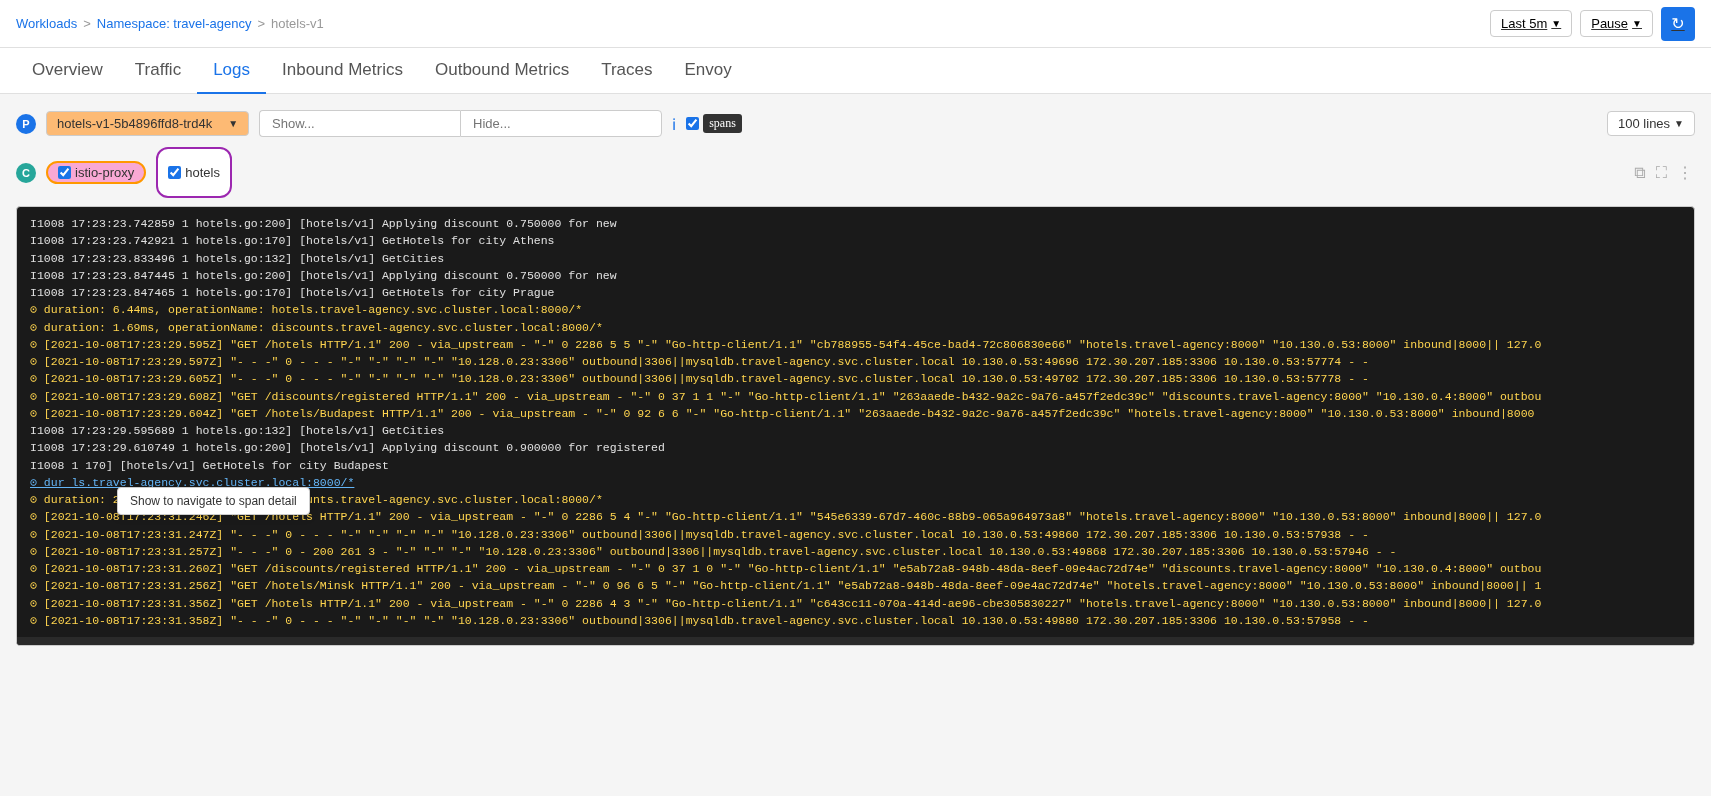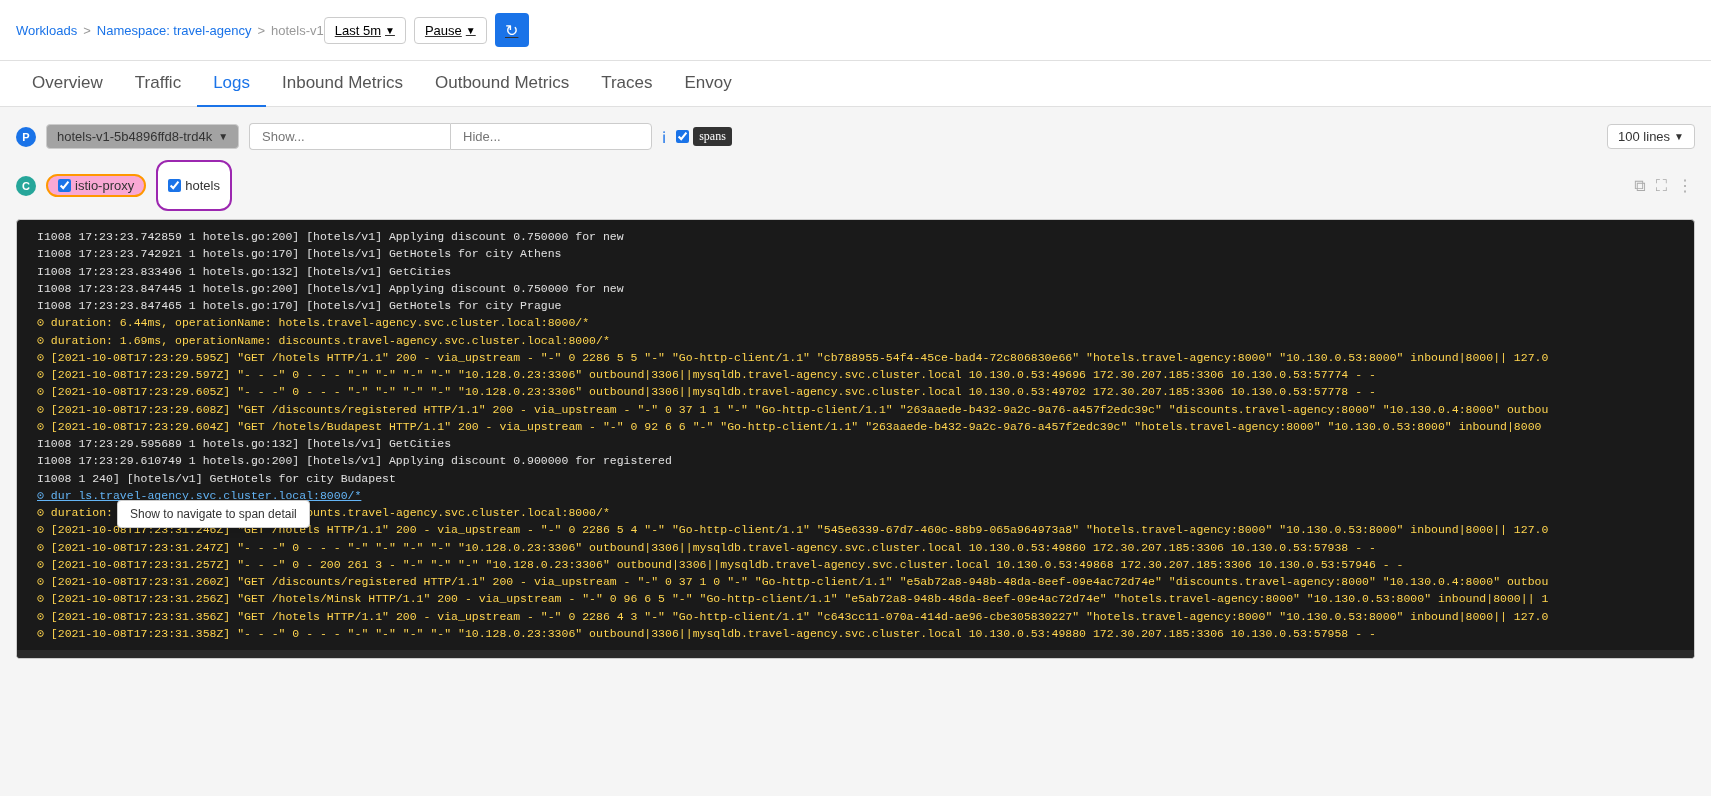--- a/index.html
+++ b/index.html
@@ -2,25 +2,25 @@
 <html><head>
   <meta charset="utf-8">
   <style>
     * { box-sizing: border-box; margin: 0; padding: 0; }
     body { font-family: -apple-system, BlinkMacSystemFont, 'Segoe UI', sans-serif; font-size: 13px; background: #f5f5f5; color: #333; }
 
     
     .top-bar {
       display: flex;
       align-items: center;
-      justify-content: flex-start;
+      justify-content: space-between;
       background: #fff;
       border-bottom: 1px solid #e0e0e0;
       padding: 0 16px;
-      height: 61px;
+      height: 48px;
     }
     .breadcrumb {
       display: flex;
       align-items: center;
       gap: 6px;
       font-size: 13px;
     }
     .breadcrumb a { color: #1a73e8; text-decoration: none; }
     .breadcrumb span { color: #999; }
     .top-controls {
@@ -96,25 +96,25 @@
       height: 20px;
       display: flex;
       align-items: center;
       justify-content: center;
       font-size: 11px;
       font-weight: bold;
     }
     .pod-select {
       display: flex;
       align-items: center;
-      gap: 6px;
+      gap: 16px;
       border: 1px solid #ccc;
       border-radius: 4px;
       padding: 4px 10px;
-      background: #a3a3a3;
+      background: #fdba74;
       cursor: pointer;
       font-size: 13px;
     }
     .show-hide-inputs {
       display: flex;
       gap: 0;
     }
     .show-input, .hide-input {
       border: 1px solid #ccc;
       padding: 5px 12px;
@@ -209,21 +209,21 @@
       border: none;
       color: #aaa;
       cursor: pointer;
       font-size: 16px;
       padding: 2px;
     }
     .log-scroll {
       overflow-x: auto;
       overflow-y: auto;
       max-height: 480px;
-      padding: 8px 12px;
+      padding: 8px 5px;
     }
     .log-line {
       font-family: 'Consolas', 'Monaco', 'Courier New', monospace;
       font-size: 11.5px;
       white-space: nowrap;
       line-height: 1.5;
       padding: 0 8px;
     }
     .log-line.info { color: #e0e0e0; }
     .log-line.span { color: #ffd54f; }
@@ -335,21 +335,21 @@
         <div class="log-line info">I1008 17:23:23.847465   1 hotels.go:170] [hotels/v1] GetHotels for city Prague</div>
         <div class="log-line span">⊙ duration: 6.44ms, operationName: hotels.travel-agency.svc.cluster.local:8000/*</div>
         <div class="log-line span">⊙ duration: 1.69ms, operationName: discounts.travel-agency.svc.cluster.local:8000/*</div>
         <div class="log-line span">⊙ [2021-10-08T17:23:29.595Z] "GET /hotels HTTP/1.1" 200 - via_upstream - "-" 0 2286 5 5 "-" "Go-http-client/1.1" "cb788955-54f4-45ce-bad4-72c806830e66" "hotels.travel-agency:8000" "10.130.0.53:8000" inbound|8000|| 127.0</div>
         <div class="log-line span">⊙ [2021-10-08T17:23:29.597Z] "- - -" 0 - - - "-" "-" "-" "-" "10.128.0.23:3306" outbound|3306||mysqldb.travel-agency.svc.cluster.local 10.130.0.53:49696 172.30.207.185:3306 10.130.0.53:57774 - -</div>
         <div class="log-line span">⊙ [2021-10-08T17:23:29.605Z] "- - -" 0 - - - "-" "-" "-" "-" "10.128.0.23:3306" outbound|3306||mysqldb.travel-agency.svc.cluster.local 10.130.0.53:49702 172.30.207.185:3306 10.130.0.53:57778 - -</div>
         <div class="log-line span">⊙ [2021-10-08T17:23:29.608Z] "GET /discounts/registered HTTP/1.1" 200 - via_upstream - "-" 0 37 1 1 "-" "Go-http-client/1.1" "263aaede-b432-9a2c-9a76-a457f2edc39c" "discounts.travel-agency:8000" "10.130.0.4:8000" outbou</div>
         <div class="log-line span">⊙ [2021-10-08T17:23:29.604Z] "GET /hotels/Budapest HTTP/1.1" 200 - via_upstream - "-" 0 92 6 6 "-" "Go-http-client/1.1" "263aaede-b432-9a2c-9a76-a457f2edc39c" "hotels.travel-agency:8000" "10.130.0.53:8000" inbound|8000</div>
         <div class="log-line info">I1008 17:23:29.595689   1 hotels.go:132] [hotels/v1] GetCities</div>
         <div class="log-line info">I1008 17:23:29.610749   1 hotels.go:200] [hotels/v1] Applying discount 0.900000 for registered</div>
-        <div class="log-line info">I1008 1                         240] [hotels/v1] GetHotels for city Budapest</div>
+        <div class="log-line info">I1008 1                         170] [hotels/v1] GetHotels for city Budapest</div>
         <div class="log-line span-link">⊙ dur                                              ls.travel-agency.svc.cluster.local:8000/*</div>
         <div class="log-line span">⊙ duration: 2.89ms, operationName: discounts.travel-agency.svc.cluster.local:8000/*</div>
         <div class="log-line span">⊙ [2021-10-08T17:23:31.246Z] "GET /hotels HTTP/1.1" 200 - via_upstream - "-" 0 2286 5 4 "-" "Go-http-client/1.1" "545e6339-67d7-460c-88b9-065a964973a8" "hotels.travel-agency:8000" "10.130.0.53:8000" inbound|8000|| 127.0</div>
         <div class="log-line span">⊙ [2021-10-08T17:23:31.247Z] "- - -" 0 - - - "-" "-" "-" "-" "10.128.0.23:3306" outbound|3306||mysqldb.travel-agency.svc.cluster.local 10.130.0.53:49860 172.30.207.185:3306 10.130.0.53:57938 - -</div>
         <div class="log-line span">⊙ [2021-10-08T17:23:31.257Z] "- - -" 0 - 200 261 3 - "-" "-" "-" "10.128.0.23:3306" outbound|3306||mysqldb.travel-agency.svc.cluster.local 10.130.0.53:49868 172.30.207.185:3306 10.130.0.53:57946 - -</div>
         <div class="log-line span">⊙ [2021-10-08T17:23:31.260Z] "GET /discounts/registered HTTP/1.1" 200 - via_upstream - "-" 0 37 1 0 "-" "Go-http-client/1.1" "e5ab72a8-948b-48da-8eef-09e4ac72d74e" "discounts.travel-agency:8000" "10.130.0.4:8000" outbou</div>
         <div class="log-line span">⊙ [2021-10-08T17:23:31.256Z] "GET /hotels/Minsk HTTP/1.1" 200 - via_upstream - "-" 0 96 6 5 "-" "Go-http-client/1.1" "e5ab72a8-948b-48da-8eef-09e4ac72d74e" "hotels.travel-agency:8000" "10.130.0.53:8000" inbound|8000|| 1</div>
         <div class="log-line span">⊙ [2021-10-08T17:23:31.356Z] "GET /hotels HTTP/1.1" 200 - via_upstream - "-" 0 2286 4 3 "-" "Go-http-client/1.1" "c643cc11-070a-414d-ae96-cbe305830227" "hotels.travel-agency:8000" "10.130.0.53:8000" inbound|8000|| 127.0</div>
         <div class="log-line span">⊙ [2021-10-08T17:23:31.358Z] "- - -" 0 - - - "-" "-" "-" "-" "10.128.0.23:3306" outbound|3306||mysqldb.travel-agency.svc.cluster.local 10.130.0.53:49880 172.30.207.185:3306 10.130.0.53:57958 - -</div>
       </div>

